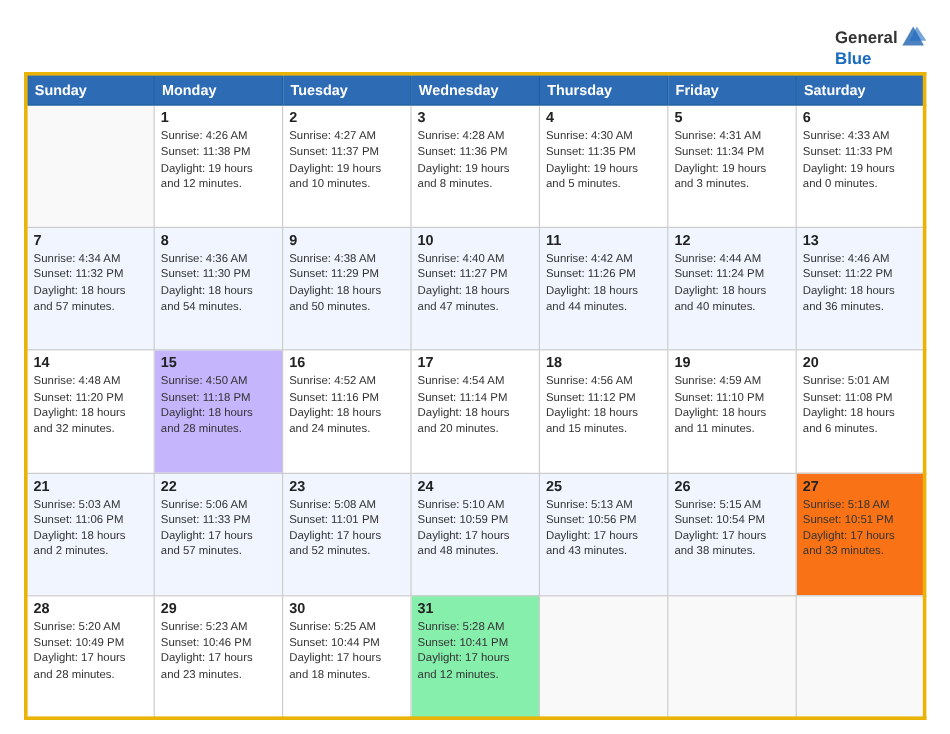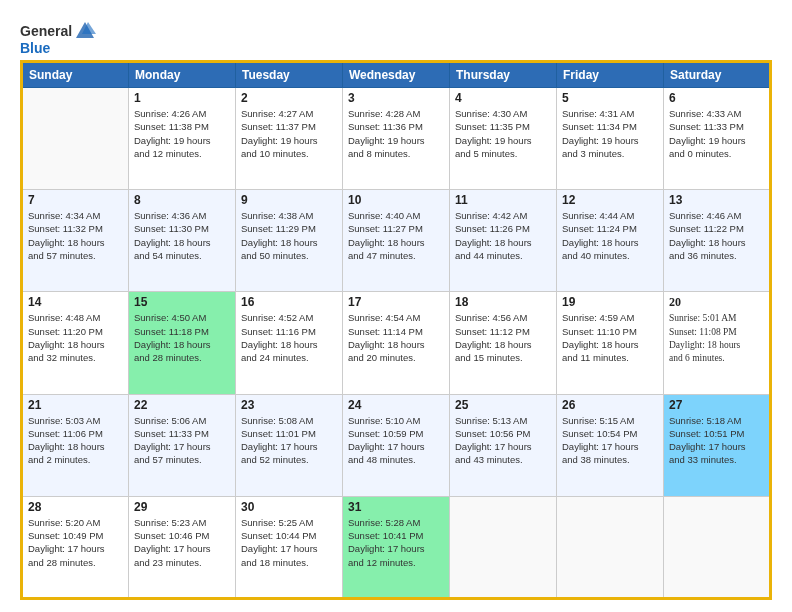--- a/index.html
+++ b/index.html
@@ -13,21 +13,21 @@
     .page {
       width: 792px;
       height: 612px;
       padding: 16px 20px 12px 20px;
       display: flex;
       flex-direction: column;
     }
     .header {
       display: flex;
       align-items: flex-start;
-      justify-content: flex-start;
+      justify-content: flex-end;
       margin-bottom: 4px;
     }
     .logo {
       display: flex;
       align-items: center;
       margin-top: 4px;
     }
     .logo-icon {
       width: 22px;
       height: 22px;
@@ -173,41 +173,41 @@
           <td style="background: rgb(240, 245, 255);">
             <div class="day-num">13</div>
             <div class="day-info"><span>Sunrise: 4:46 AM</span><br><span>Sunset: 11:22 PM</span><br><span>Daylight: 18 hours</span><br><span>and 36 minutes.</span></div>
           </td>
         </tr>
         <tr>
           <td style="background: rgb(255, 255, 255);">
             <div class="day-num">14</div>
             <div class="day-info"><span>Sunrise: 4:48 AM</span><br><span>Sunset: 11:20 PM</span><br><span>Daylight: 18 hours</span><br><span>and 32 minutes.</span></div>
           </td>
-          <td style="background: #86efac; margin-left: 12px;">
+          <td style="background: #c4b5fd; margin-left: 12px;">
             <div class="day-num">15</div>
             <div class="day-info"><span>Sunrise: 4:50 AM</span><br><span>Sunset: 11:18 PM</span><br><span>Daylight: 18 hours</span><br><span>and 28 minutes.</span></div>
           </td>
           <td style="background: rgb(255, 255, 255);">
             <div class="day-num">16</div>
             <div class="day-info"><span>Sunrise: 4:52 AM</span><br><span>Sunset: 11:16 PM</span><br><span>Daylight: 18 hours</span><br><span>and 24 minutes.</span></div>
           </td>
           <td style="background: rgb(255, 255, 255);">
             <div class="day-num">17</div>
             <div class="day-info"><span>Sunrise: 4:54 AM</span><br><span>Sunset: 11:14 PM</span><br><span>Daylight: 18 hours</span><br><span>and 20 minutes.</span></div>
           </td>
           <td style="background: rgb(255, 255, 255);">
             <div class="day-num">18</div>
             <div class="day-info"><span>Sunrise: 4:56 AM</span><br><span>Sunset: 11:12 PM</span><br><span>Daylight: 18 hours</span><br><span>and 15 minutes.</span></div>
           </td>
           <td style="background: rgb(255, 255, 255); margin-left: 12px;">
             <div class="day-num">19</div>
             <div class="day-info"><span>Sunrise: 4:59 AM</span><br><span>Sunset: 11:10 PM</span><br><span>Daylight: 18 hours</span><br><span>and 11 minutes.</span></div>
           </td>
-          <td style="background: rgb(255, 255, 255); font-family: Liberation Serif, serif;">
+          <td style="background: rgb(255, 255, 255);">
             <div class="day-num">20</div>
             <div class="day-info"><span>Sunrise: 5:01 AM</span><br><span>Sunset: 11:08 PM</span><br><span>Daylight: 18 hours</span><br><span>and 6 minutes.</span></div>
           </td>
         </tr>
         <tr>
           <td style="background: rgb(240, 245, 255);">
             <div class="day-num">21</div>
             <div class="day-info"><span>Sunrise: 5:03 AM</span><br><span>Sunset: 11:06 PM</span><br><span>Daylight: 18 hours</span><br><span>and 2 minutes.</span></div>
           </td>
           <td style="background: rgb(240, 245, 255);">
@@ -223,21 +223,21 @@
             <div class="day-info"><span>Sunrise: 5:10 AM</span><br><span>Sunset: 10:59 PM</span><br><span>Daylight: 17 hours</span><br><span>and 48 minutes.</span></div>
           </td>
           <td style="background: rgb(240, 245, 255);">
             <div class="day-num">25</div>
             <div class="day-info"><span>Sunrise: 5:13 AM</span><br><span>Sunset: 10:56 PM</span><br><span>Daylight: 17 hours</span><br><span>and 43 minutes.</span></div>
           </td>
           <td style="background: rgb(240, 245, 255);">
             <div class="day-num">26</div>
             <div class="day-info"><span>Sunrise: 5:15 AM</span><br><span>Sunset: 10:54 PM</span><br><span>Daylight: 17 hours</span><br><span>and 38 minutes.</span></div>
           </td>
-          <td style="background: #7dd3fc;">
+          <td style="background: #f97316;">
             <div class="day-num">27</div>
             <div class="day-info"><span>Sunrise: 5:18 AM</span><br><span>Sunset: 10:51 PM</span><br><span>Daylight: 17 hours</span><br><span>and 33 minutes.</span></div>
           </td>
         </tr>
         <tr>
           <td style="background: rgb(255, 255, 255);">
             <div class="day-num">28</div>
             <div class="day-info"><span>Sunrise: 5:20 AM</span><br><span>Sunset: 10:49 PM</span><br><span>Daylight: 17 hours</span><br><span>and 28 minutes.</span></div>
           </td>
           <td style="background: rgb(255, 255, 255);">

